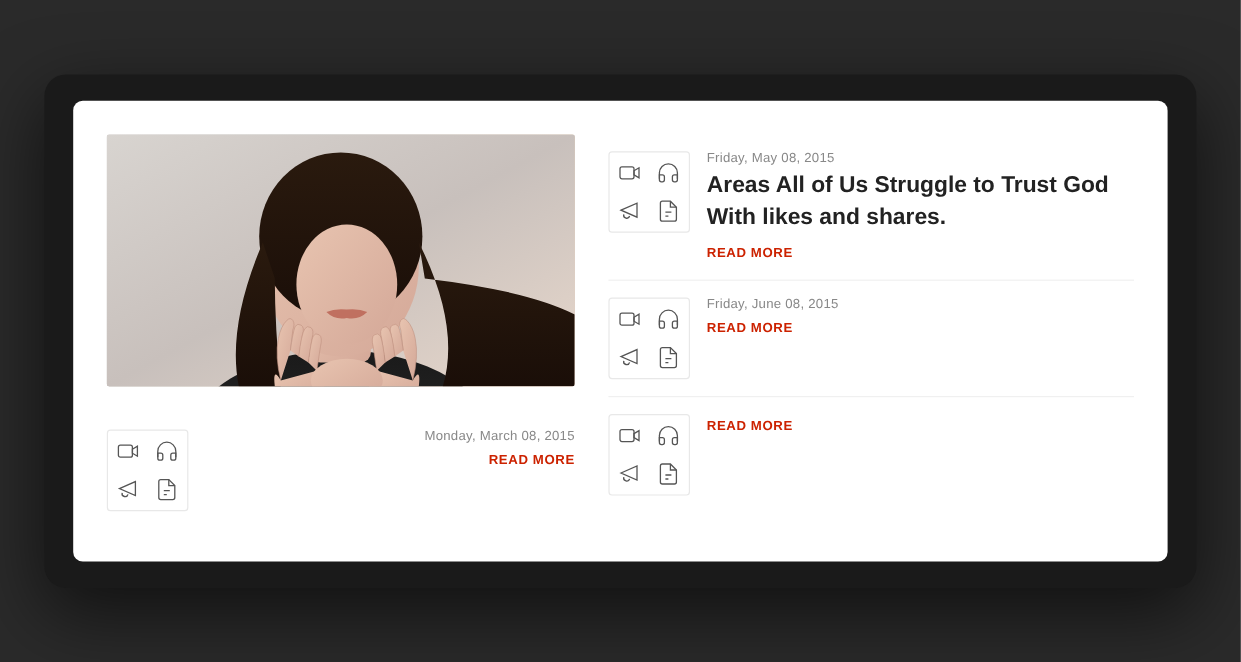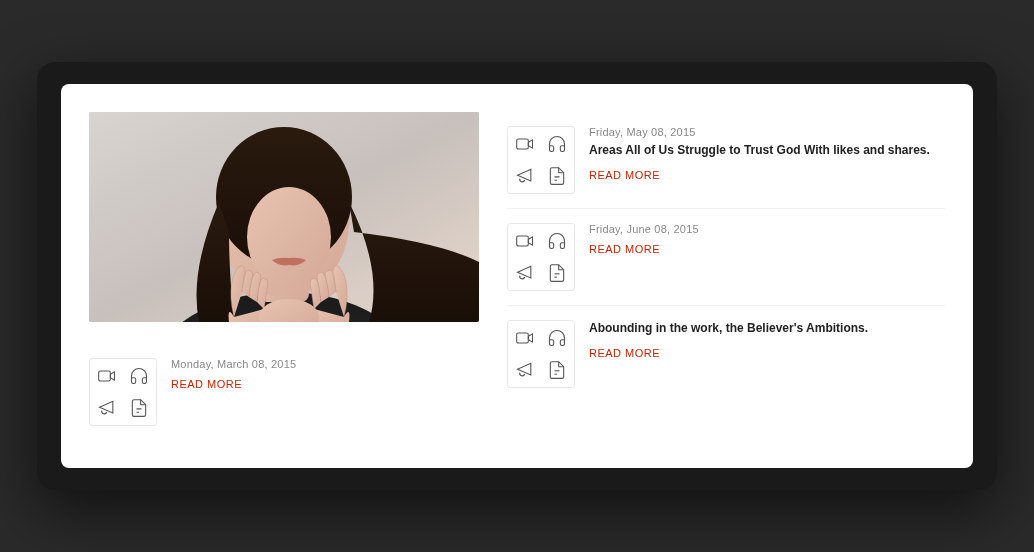--- a/index.html
+++ b/index.html
@@ -35,20 +35,21 @@
       display: flex;
       gap: 28px;
     }
 
     
     .left-col {
       flex: 0 0 390px;
       display: flex;
       flex-direction: column;
       gap: 0;
+      text-align: right;
     }
 
     .hero-image {
       width: 390px;
       height: 210px;
       background: linear-gradient(135deg, #d0ccc8 0%, #b8b4b0 30%, #c8b8a8 60%, #e0c8b8 100%);
       border-radius: 2px;
       overflow: hidden;
       position: relative;
     }
@@ -122,30 +123,30 @@
     }
 
     .article-date {
       font-size: 11px;
       color: #888;
       margin-bottom: 4px;
       letter-spacing: 0.2px;
     }
 
     .article-title {
-      font-size: 12px;
+      font-size: 19px;
       font-weight: 600;
       color: #222;
       line-height: 1.4;
       margin-bottom: 6px;
     }
 
     .read-more {
       font-size: 11px;
-      font-weight: 400;
+      font-weight: 700;
       color: #cc2200;
       text-transform: uppercase;
       letter-spacing: 0.5px;
       cursor: pointer;
       text-decoration: none;
     }
   </style>
 </head>
 <body>
 
@@ -349,21 +350,20 @@
             <div class="icon-cell">
               <svg viewBox="0 0 24 24">
                   <path d="M14 2H6a2 2 0 0 0-2 2v16a2 2 0 0 0 2 2h12a2 2 0 0 0 2-2V8z"></path>
                   <polyline points="14 2 14 8 20 8"></polyline>
                   <line x1="9" y1="13" x2="15" y2="13"></line>
                   <line x1="9" y1="17" x2="12" y2="17"></line>
                 </svg>
             </div>
           </div>
           <div class="article-text">
-            <div class="article-title">Abounding in the work, the Believer's Ambitions.</div>
             <a class="read-more">READ MORE</a>
           </div>
         </div>
 
       </div>
     </div>
   </div>
 </div>
 
 </body></html>

